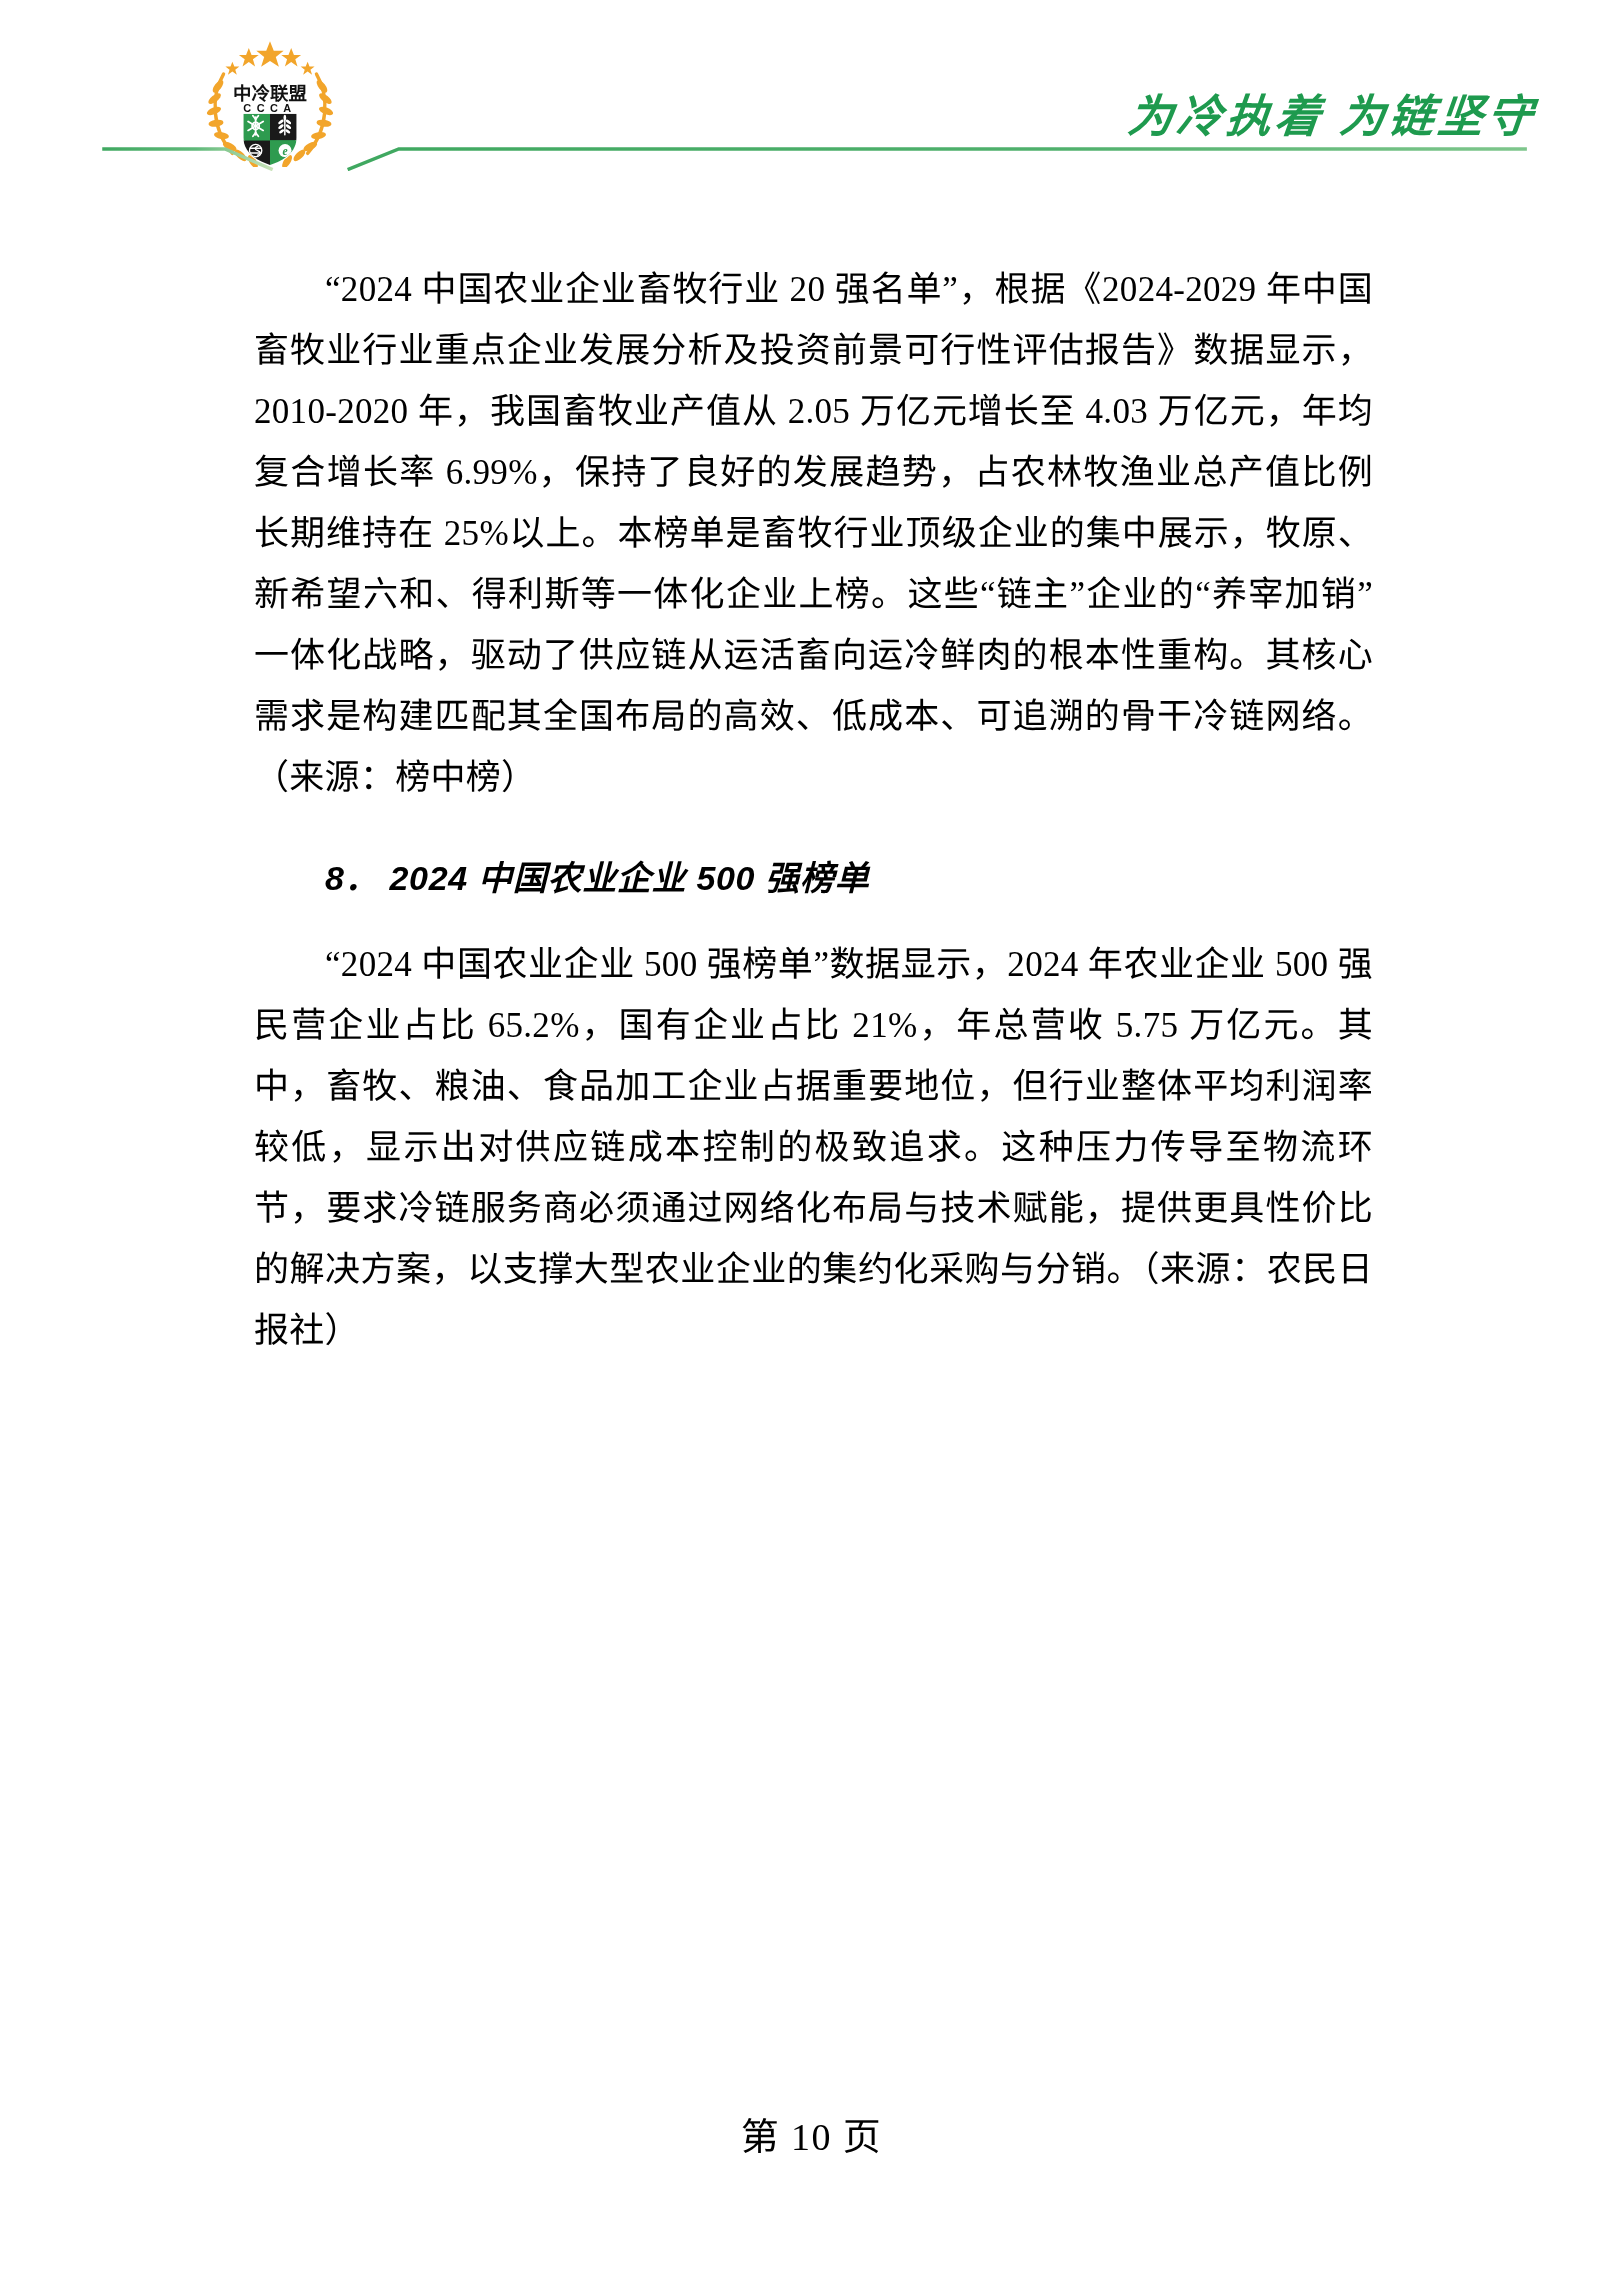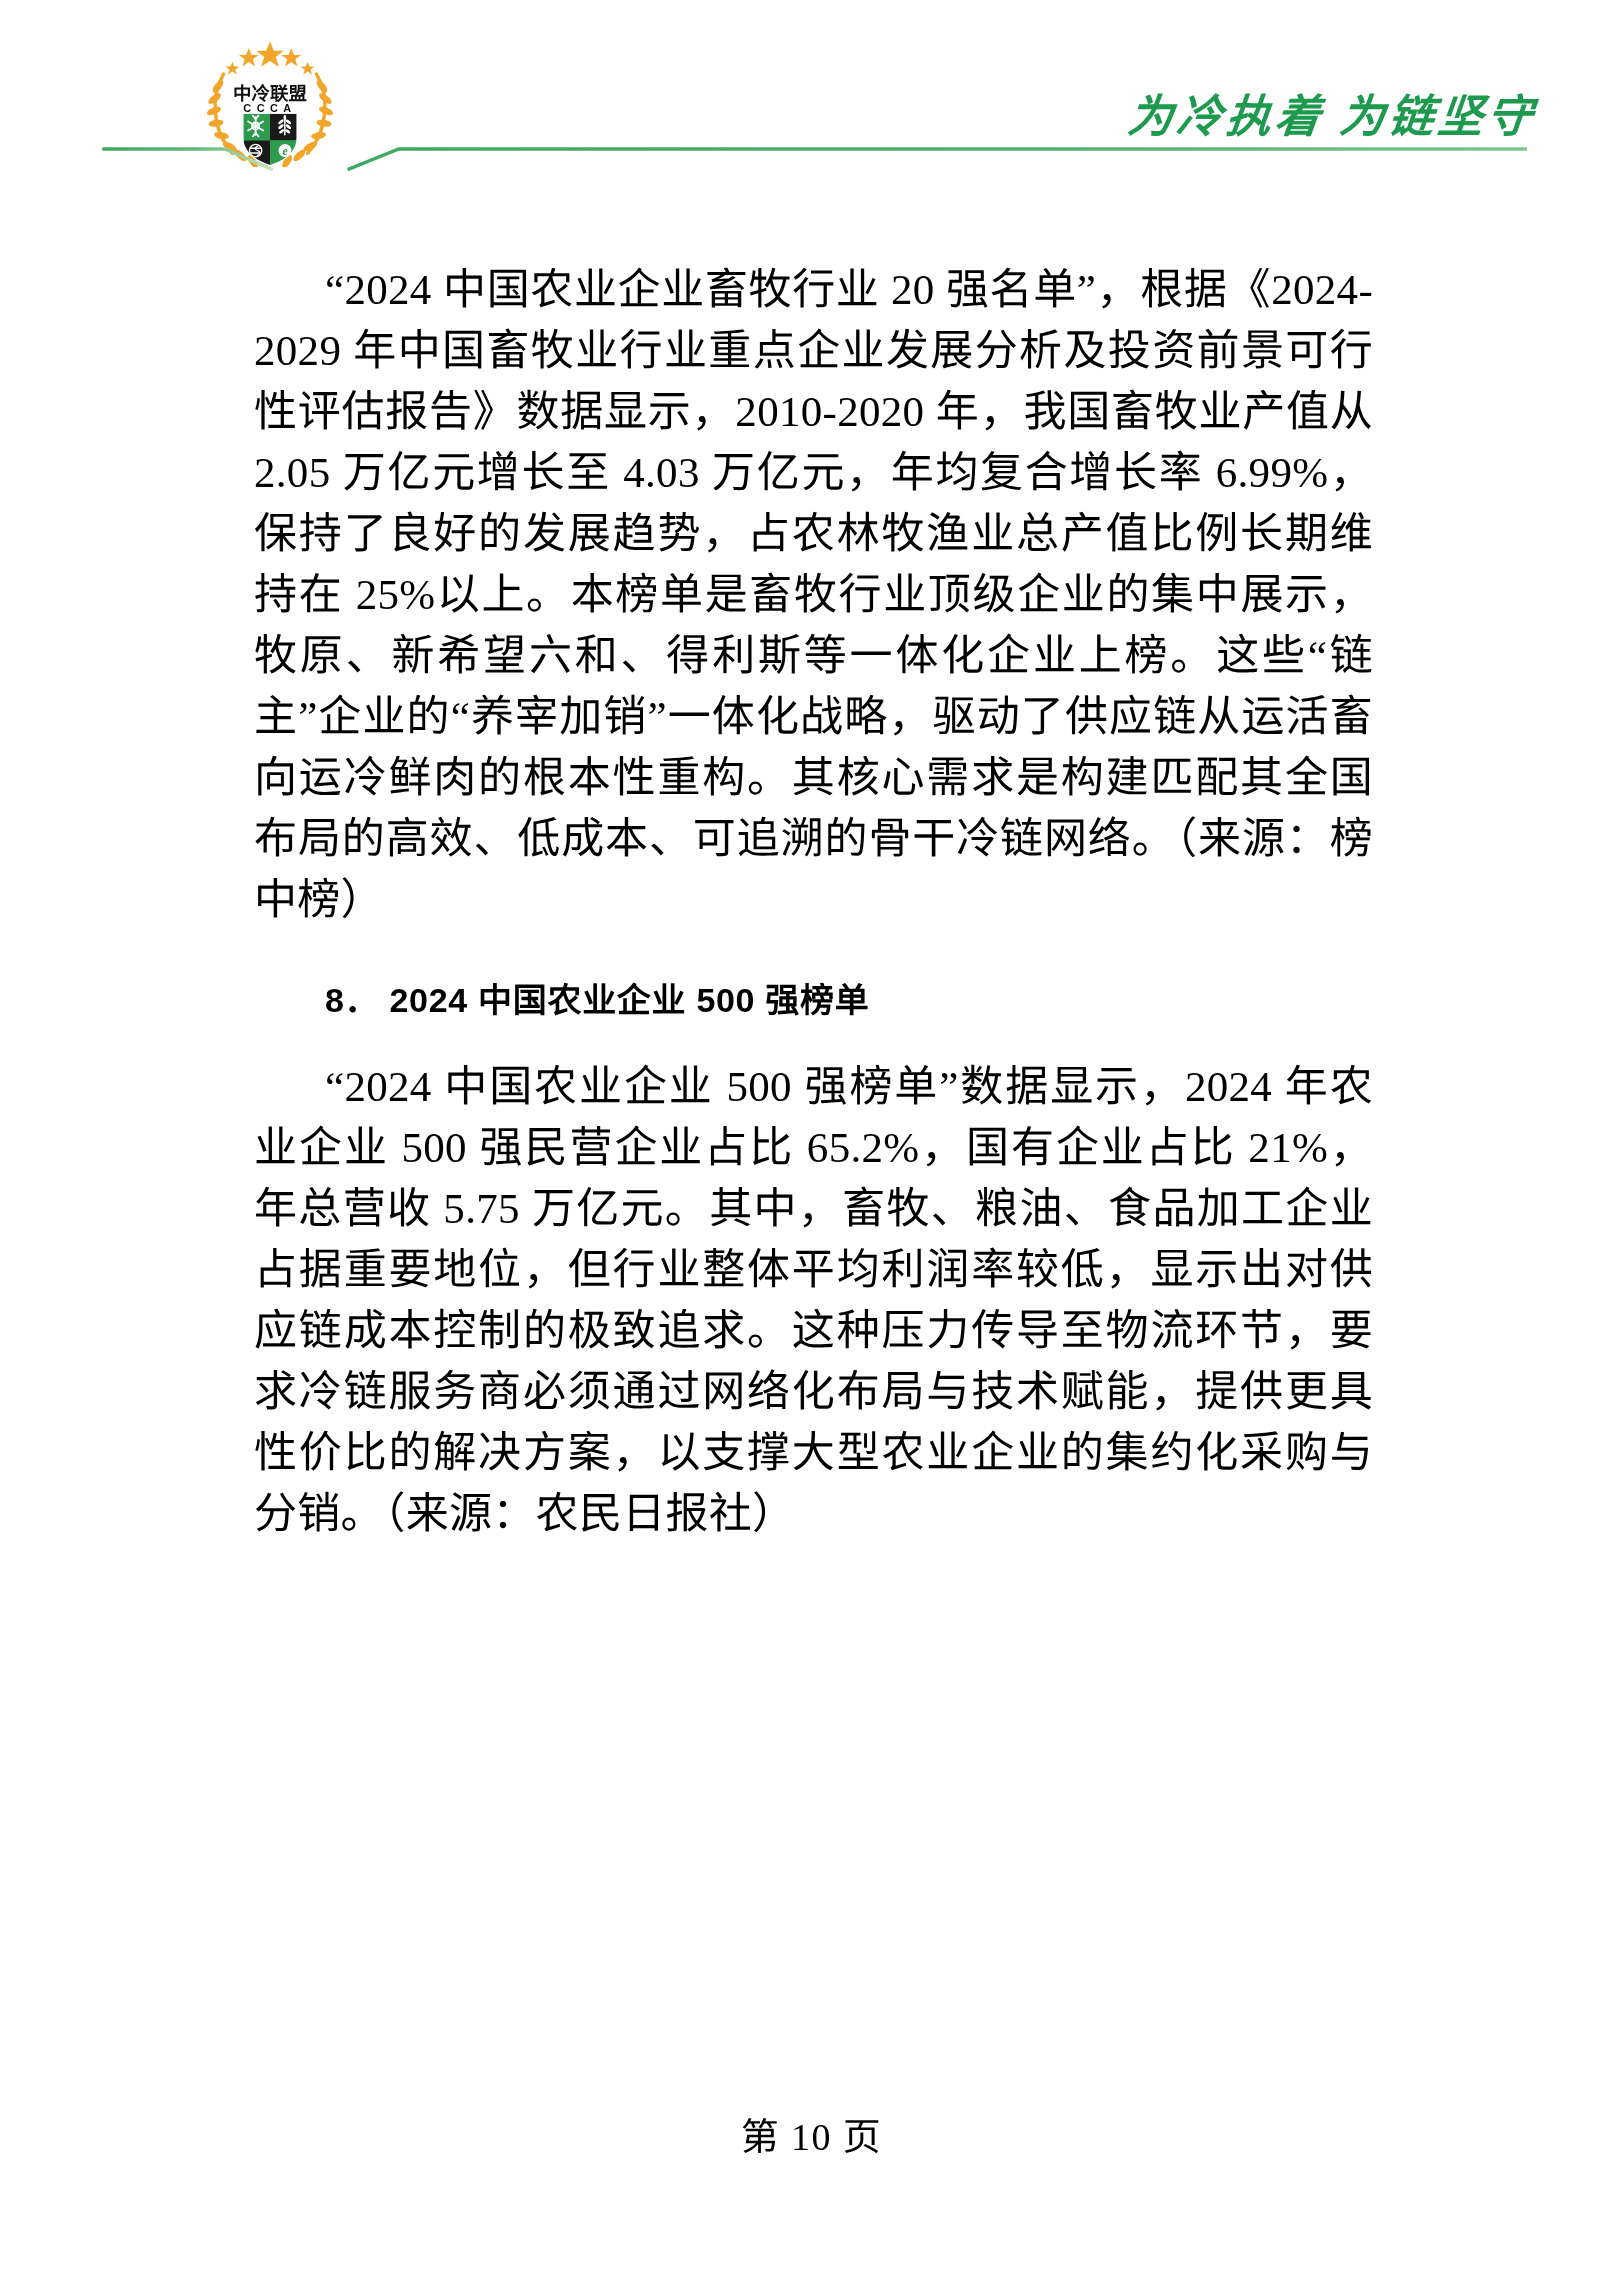--- a/index.html
+++ b/index.html
@@ -69,38 +69,39 @@
   .content {
     position: absolute;
     left: 254px;
     top: 259px;
     width: 1119px;
   }
 
   p.body-text {
     margin: 0 0 0 0;
     font-family: "Liberation Serif", "DejaVu Serif", serif;
-    font-size: 43px;
+    font-size: 35px;
     line-height: 61px;
     text-align: justify;
     text-justify: inter-ideograph;
     text-indent: 71px;
     color: #000000;
     letter-spacing: 0.3px;
   }
 
   h3.section-heading {
     margin: 0;
     font-family: "Liberation Sans", "DejaVu Sans", sans-serif;
     font-size: 34px;
     font-weight: 700;
     line-height: 61px;
     text-indent: 71px;
     color: #000000;
     letter-spacing: 0.7px;
+    font-style: italic;
   }
 
   .gap-sm  { height: 24.5px; }
   .gap-md  { height: 40px; }
 
   
   .page-footer {
     position: absolute;
     left: 0;
     bottom: 134px;

